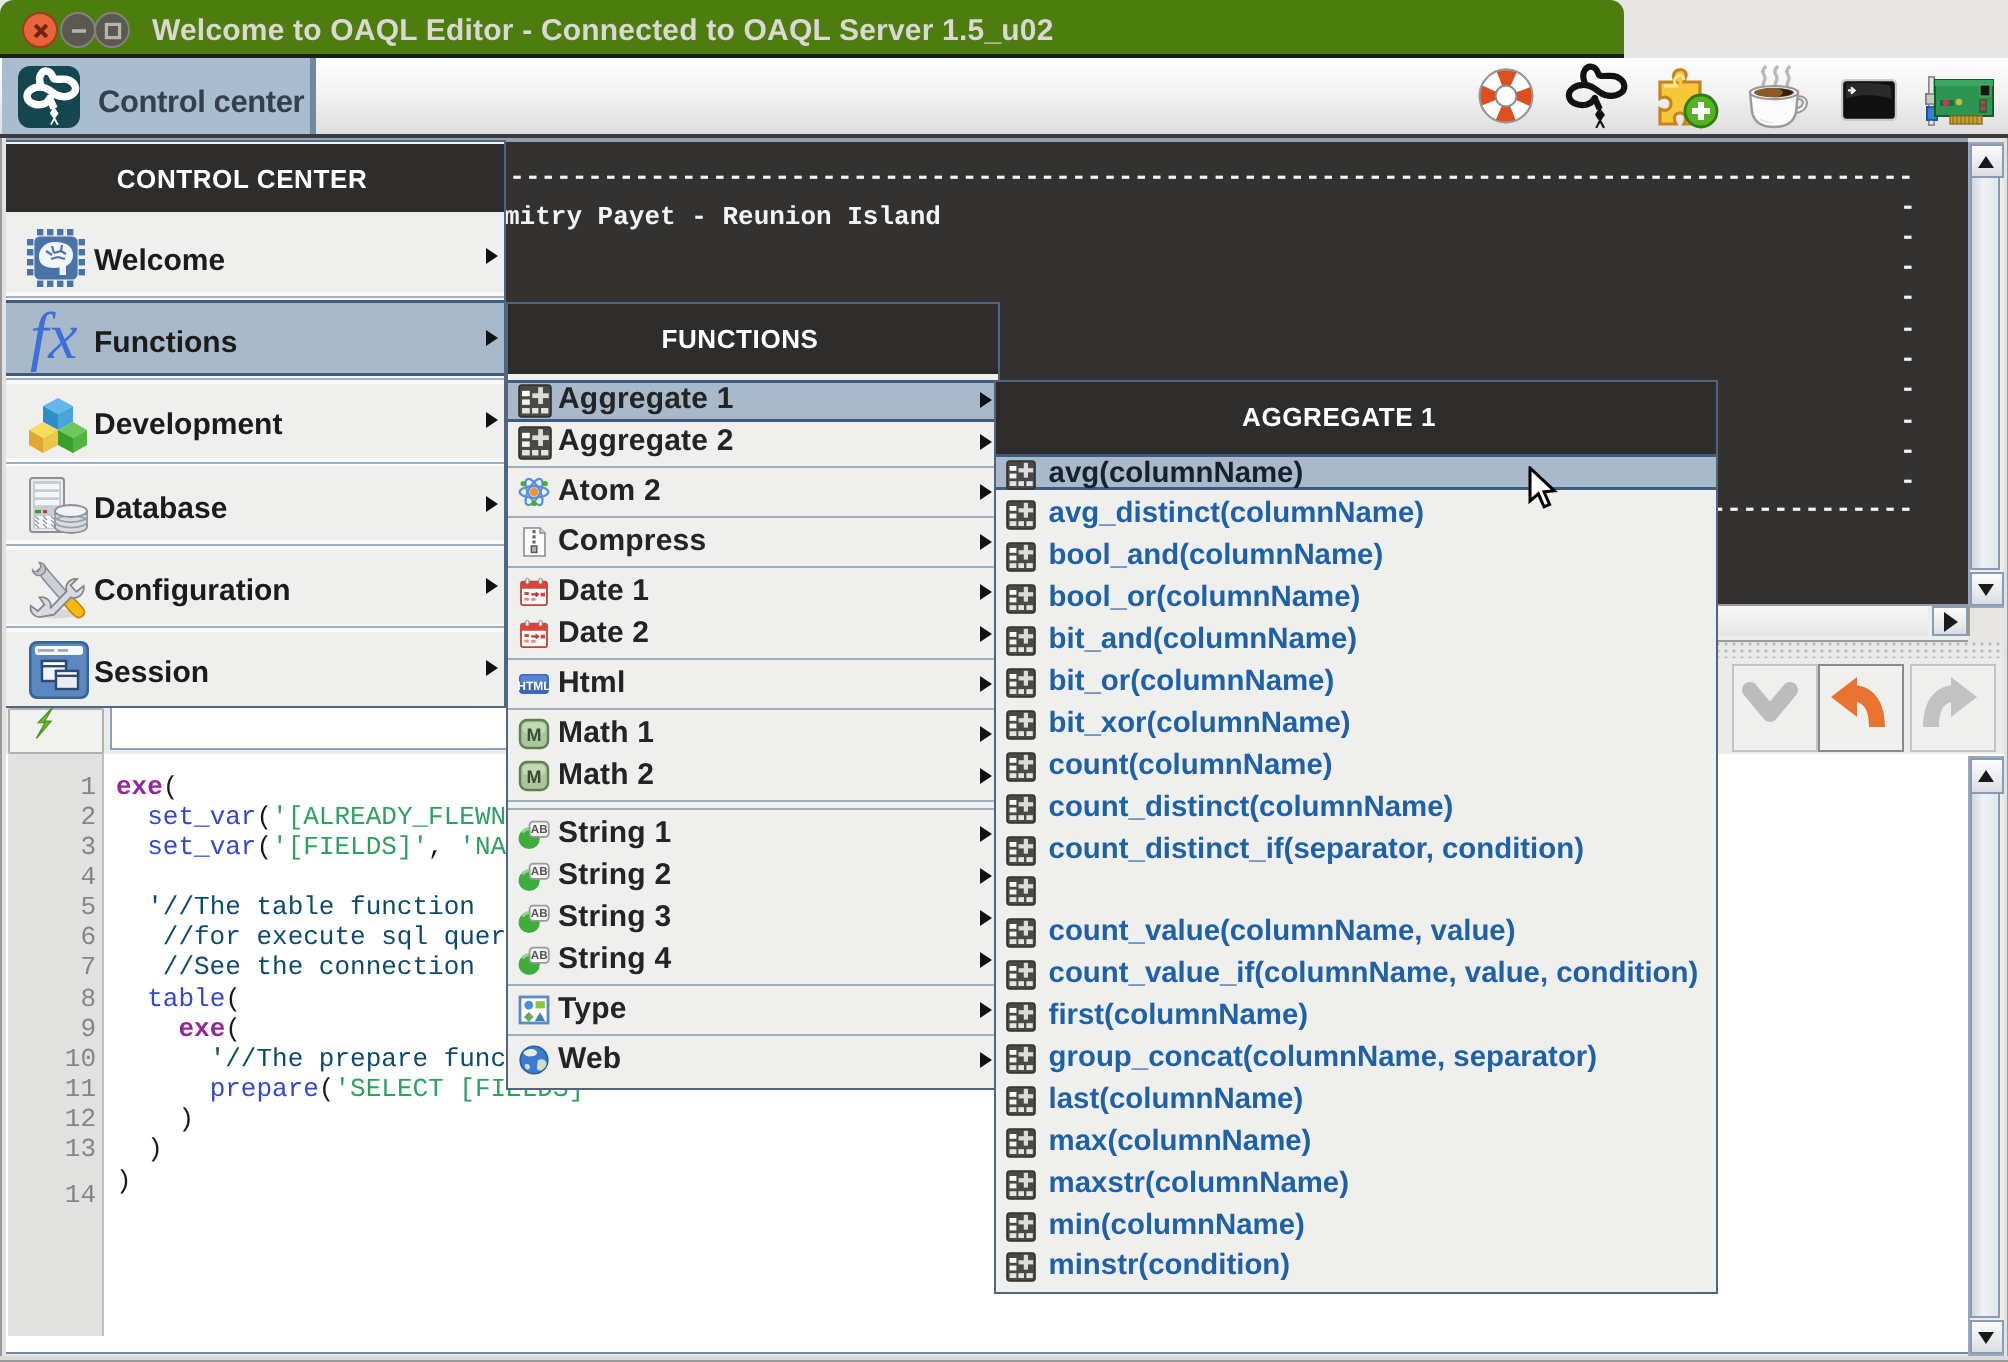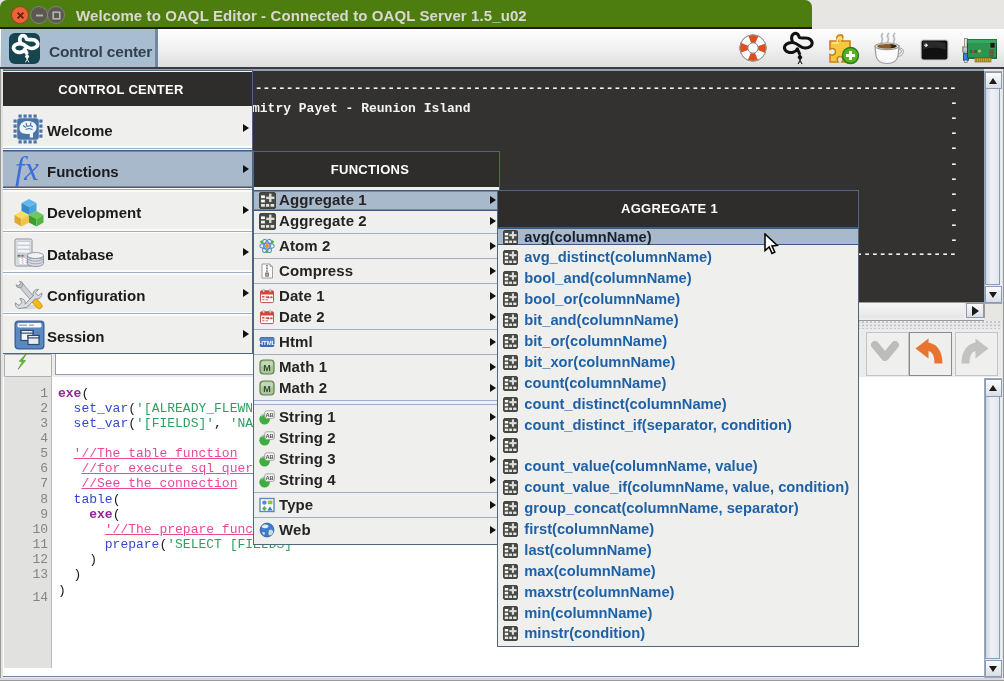--- a/index.html
+++ b/index.html
@@ -30,21 +30,21 @@
 .t2btn{position:absolute;top:3px;width:41px;height:42px;background:#efefee;border:1px solid #c4c4c4;}
 #t2field{position:absolute;left:53px;top:3px;width:800px;height:41px;background:#ffffff;border:1px solid #8ea0b6;}
 #lightning-btn{position:absolute;left:2px;top:25px;width:46px;height:21px;background:#f1f1f0;border:1px solid #b0b0b0;border-radius:1px;}
 #editor{position:absolute;left:0px;top:377px;width:1002px;height:300px;background:#ffffff;border-left:1px solid #7388a3;border-bottom:1px solid #7388a3;box-sizing:border-box;}
 #gutter{position:absolute;left:2.5px;top:0px;width:47.5px;height:291px;background:#e1e1e0;border-right:1px solid #bdbdbd;}
 .lnum{position:absolute;right:3px;font-family:"Liberation Mono",monospace;font-size:13px;line-height:15px;color:#858585;width:40px;text-align:right;}
 .cline{position:absolute;left:57px;font-family:"Liberation Mono",monospace;font-size:13px;line-height:15px;white-space:pre;color:#1a1a1a;}
 .kw1{color:#95259b;font-weight:bold;}
 .kw2{color:#3347d1;}
 .str{color:#2fa060;}
-.cmt{color:#ec4899;text-decoration:underline;}
+.cmt{color:#0c4a6e;}
 .menu{position:absolute;background:#efefee;border:1px solid #51657f;}
 .mhead{background:#2e2d2c;color:#ffffff;font-weight:bold;text-align:center;padding-right:13px;}
 .mi-arrow{position:absolute;width:0;height:0;border-top:4.5px solid transparent;border-bottom:4.5px solid transparent;border-left:6.5px solid #111111;}
 #menu1{left:2px;top:69.5px;width:249px;}
 #menu1 .mhead{height:34px;line-height:35px;font-size:13px;letter-spacing:0.3px;}
 #menu1 .pad{height:3px;}
 .m1item{position:relative;width:249px;height:37.3px;background:#efefee;}
 .m1item .txt{position:absolute;left:44px;top:12.5px;font-size:15px;font-weight:bold;color:#1b1b1b;}
 .m1item svg{position:absolute;}
 .m1item .mi-arrow{right:3px;top:14.5px;}
@@ -751,34 +751,34 @@
         <svg width="15" height="15" viewBox="0 0 15 15">
           <rect x="0.5" y="0.5" width="14" height="14" rx="1.5" fill="#4a4a45" stroke="#30302c" stroke-width="0.8"></rect>
           <rect x="1.80" y="3.00" width="3.40" height="2.40" fill="#ffffff"></rect>
           <rect x="1.80" y="6.80" width="3.40" height="2.40" fill="#f4f4f4"></rect>
           <rect x="1.80" y="10.60" width="3.40" height="2.40" fill="#e4e4e4"></rect>
           <rect x="6.20" y="10.60" width="2.80" height="2.40" fill="#e4e4e4"></rect>
           <rect x="10.20" y="10.60" width="3.20" height="2.40" fill="#e4e4e4"></rect>
           <rect x="8.90" y="1.40" width="2.10" height="7.40" fill="#dcdcdc"></rect>
           <rect x="6.30" y="4.10" width="7.30" height="2.10" fill="#dcdcdc"></rect>
         </svg>
+        <span class="txt">first(columnName)</span>
+      </div>
+<div class="m3item">
+        <svg width="15" height="15" viewBox="0 0 15 15">
+          <rect x="0.5" y="0.5" width="14" height="14" rx="1.5" fill="#4a4a45" stroke="#30302c" stroke-width="0.8"></rect>
+          <rect x="1.80" y="3.00" width="3.40" height="2.40" fill="#ffffff"></rect>
+          <rect x="1.80" y="6.80" width="3.40" height="2.40" fill="#f4f4f4"></rect>
+          <rect x="1.80" y="10.60" width="3.40" height="2.40" fill="#e4e4e4"></rect>
+          <rect x="6.20" y="10.60" width="2.80" height="2.40" fill="#e4e4e4"></rect>
+          <rect x="10.20" y="10.60" width="3.20" height="2.40" fill="#e4e4e4"></rect>
+          <rect x="8.90" y="1.40" width="2.10" height="7.40" fill="#dcdcdc"></rect>
+          <rect x="6.30" y="4.10" width="7.30" height="2.10" fill="#dcdcdc"></rect>
+        </svg>
         <span class="txt">group_concat(columnName, separator)</span>
-      </div>
-<div class="m3item">
-        <svg width="15" height="15" viewBox="0 0 15 15">
-          <rect x="0.5" y="0.5" width="14" height="14" rx="1.5" fill="#4a4a45" stroke="#30302c" stroke-width="0.8"></rect>
-          <rect x="1.80" y="3.00" width="3.40" height="2.40" fill="#ffffff"></rect>
-          <rect x="1.80" y="6.80" width="3.40" height="2.40" fill="#f4f4f4"></rect>
-          <rect x="1.80" y="10.60" width="3.40" height="2.40" fill="#e4e4e4"></rect>
-          <rect x="6.20" y="10.60" width="2.80" height="2.40" fill="#e4e4e4"></rect>
-          <rect x="10.20" y="10.60" width="3.20" height="2.40" fill="#e4e4e4"></rect>
-          <rect x="8.90" y="1.40" width="2.10" height="7.40" fill="#dcdcdc"></rect>
-          <rect x="6.30" y="4.10" width="7.30" height="2.10" fill="#dcdcdc"></rect>
-        </svg>
-        <span class="txt">first(columnName)</span>
       </div>
 <div class="m3item">
         <svg width="15" height="15" viewBox="0 0 15 15">
           <rect x="0.5" y="0.5" width="14" height="14" rx="1.5" fill="#4a4a45" stroke="#30302c" stroke-width="0.8"></rect>
           <rect x="1.80" y="3.00" width="3.40" height="2.40" fill="#ffffff"></rect>
           <rect x="1.80" y="6.80" width="3.40" height="2.40" fill="#f4f4f4"></rect>
           <rect x="1.80" y="10.60" width="3.40" height="2.40" fill="#e4e4e4"></rect>
           <rect x="6.20" y="10.60" width="2.80" height="2.40" fill="#e4e4e4"></rect>
           <rect x="10.20" y="10.60" width="3.20" height="2.40" fill="#e4e4e4"></rect>
           <rect x="8.90" y="1.40" width="2.10" height="7.40" fill="#dcdcdc"></rect>

